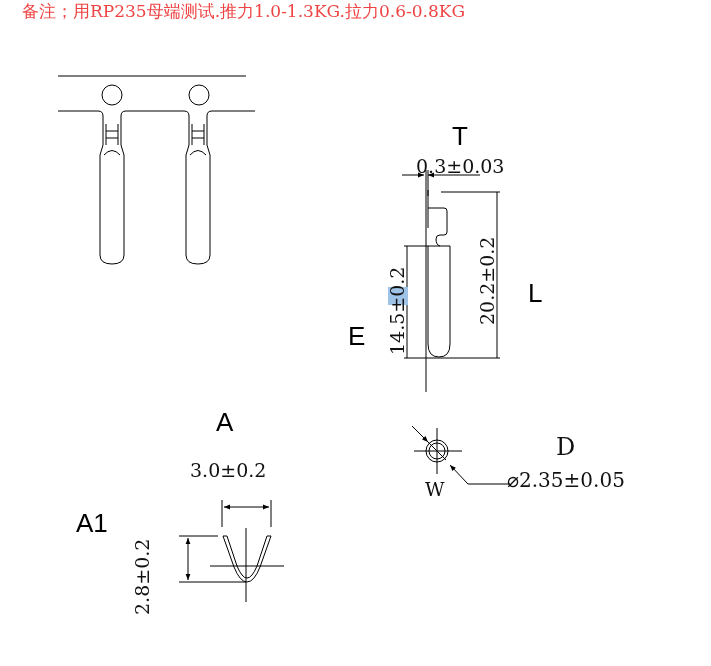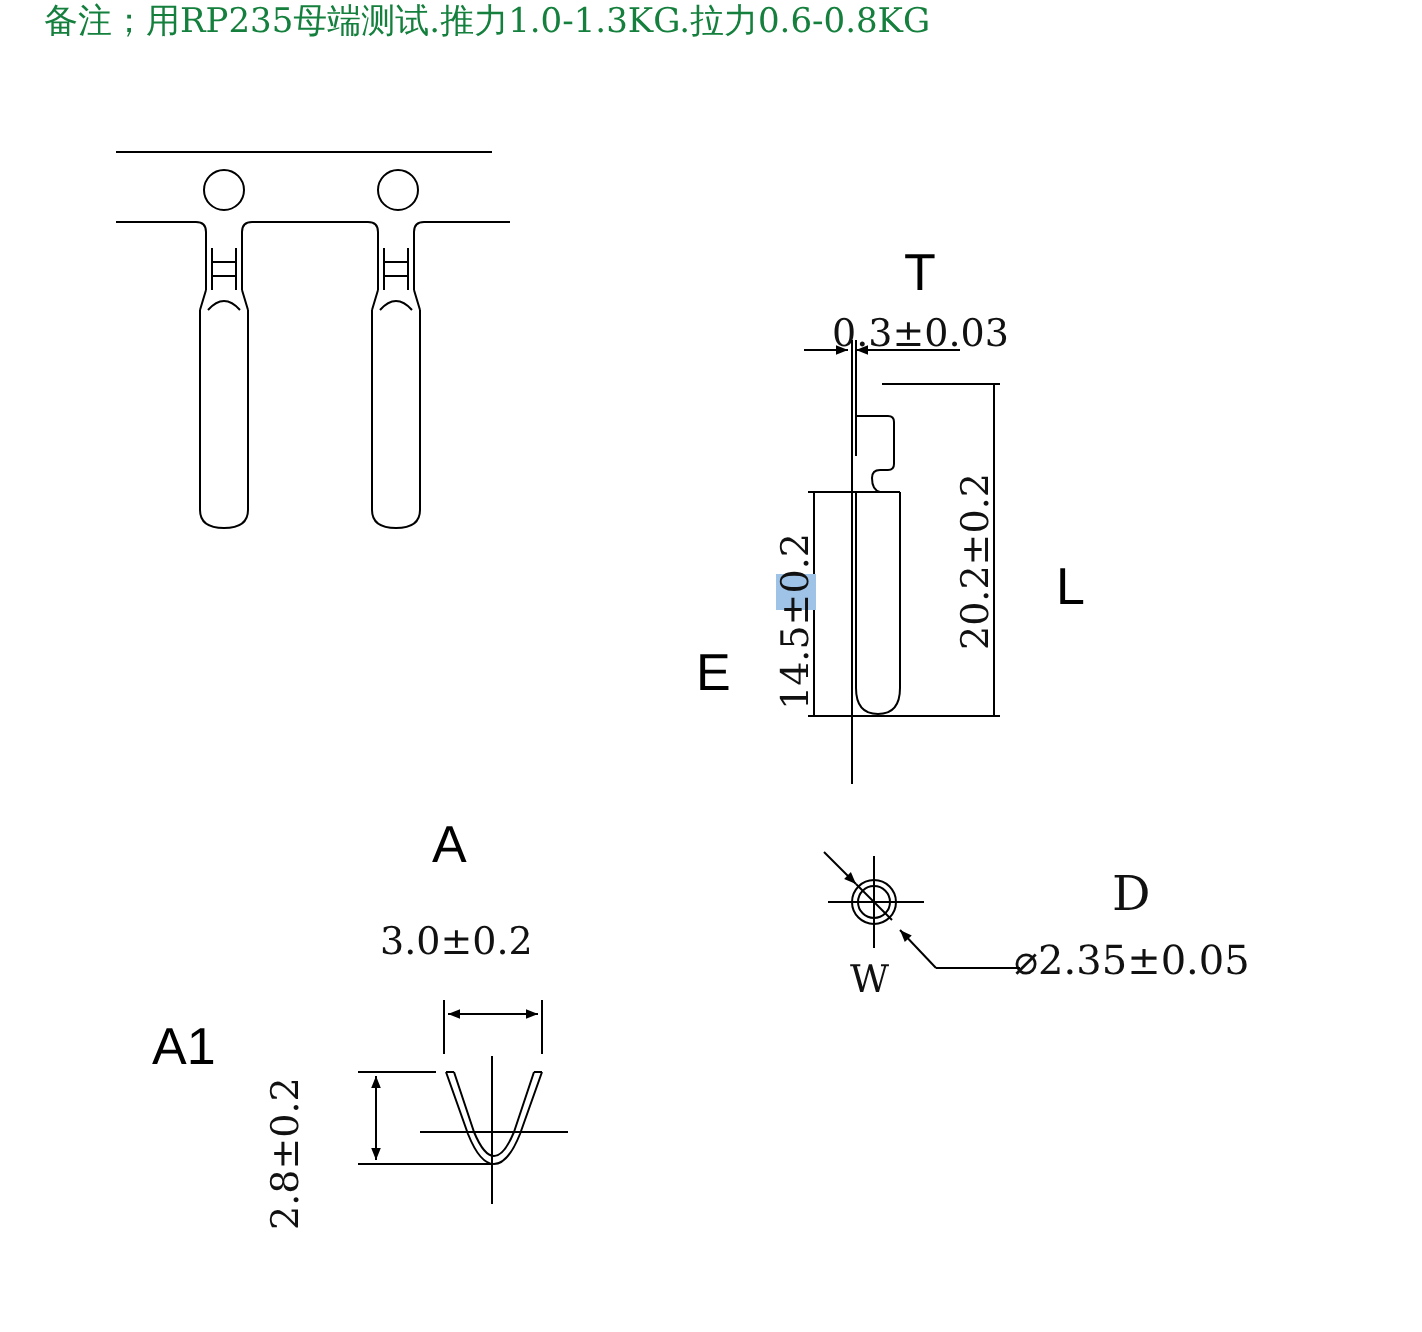--- a/index.html
+++ b/index.html
@@ -1,19 +1,19 @@
 <!DOCTYPE html>
 <html><head>
   <meta charset="utf-8">
   <style>
     html, body { margin: 0; padding: 0; background: #ffffff; }
     body { width: 711px; height: 666px; position: relative; overflow: hidden; }
     .note {
       position: absolute; left: 22px; top: 0px;
-      font-family: "DejaVu Serif", serif; font-size: 17px; color: #15803d;
+      font-family: "DejaVu Serif", serif; font-size: 17px; color: #ef4444;
       white-space: nowrap; letter-spacing: 0px; line-height: 22px;
     }
     svg.drawing { position: absolute; left: 0; top: 0; }
     .lbl-sans { font-family: "Liberation Sans", sans-serif; fill: #000; }
     .lbl-serif { font-family: "DejaVu Serif", serif; fill: #111; }
     .hl { fill: #9ec3e6; }
   </style>
 </head>
 <body>
 

